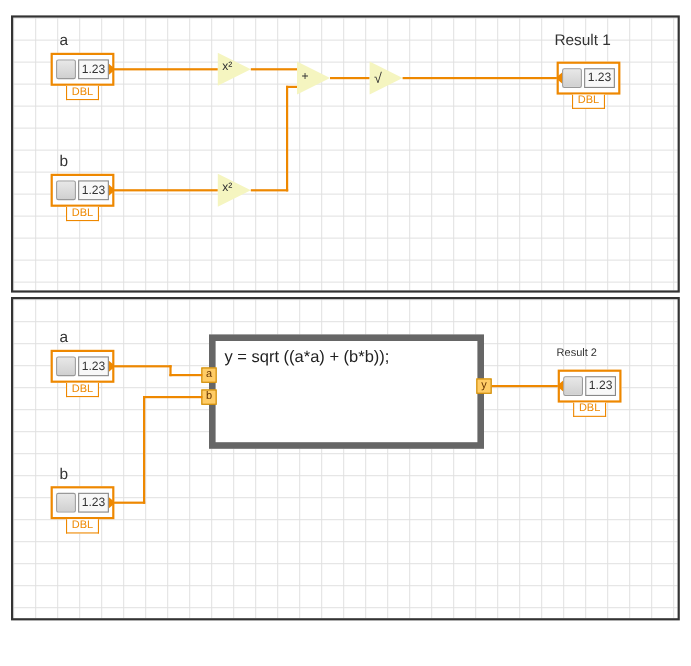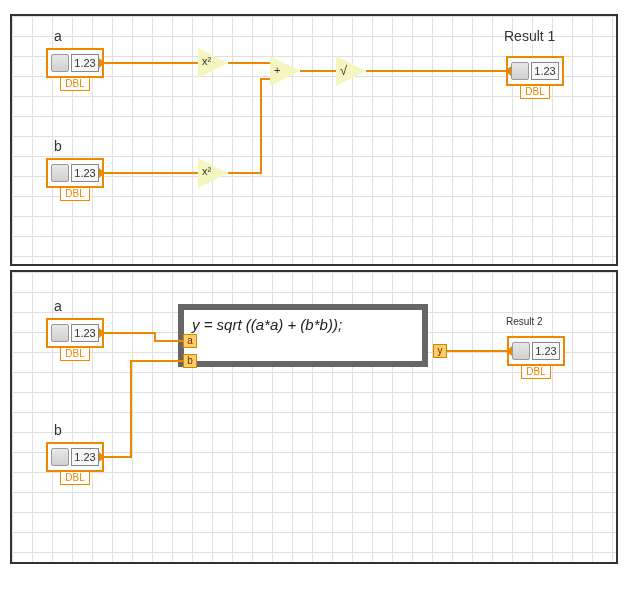--- a/index.html
+++ b/index.html
@@ -240,21 +240,21 @@
   <div class="label" style="left:42px;top:150px;">b</div>
   <div class="terminal" style="left:34px;top:170px;">
     <div class="frame">
         <div class="bezel"></div>
         <div class="valbox">1.23</div>
       </div>
     <div class="arrowtip"></div>
     <div class="dbl">DBL</div>
   </div>
 
-  <div class="formula" style="left:166px;top:32px;width:250px;height:63px;font-style:italic;">
+  <div class="formula" style="left:178px;top:32px;width:250px;height:104px;">
     <div class="ftext">y = sqrt ((a*a) + (b*b));</div>
   </div>
   <div class="ftunnel" style="left:171px;top:62px;">a</div>
   <div class="ftunnel" style="left:171px;top:82px;">b</div>
   <div class="ftunnel" style="left:421px;top:72px;">y</div>
 
   <div class="wire h" style="left:92px;top:60px;width:52px;"></div>
   <div class="wire v" style="left:142px;top:60px;height:10px;"></div>
   <div class="wire h" style="left:142px;top:68px;width:30px;"></div>
 

